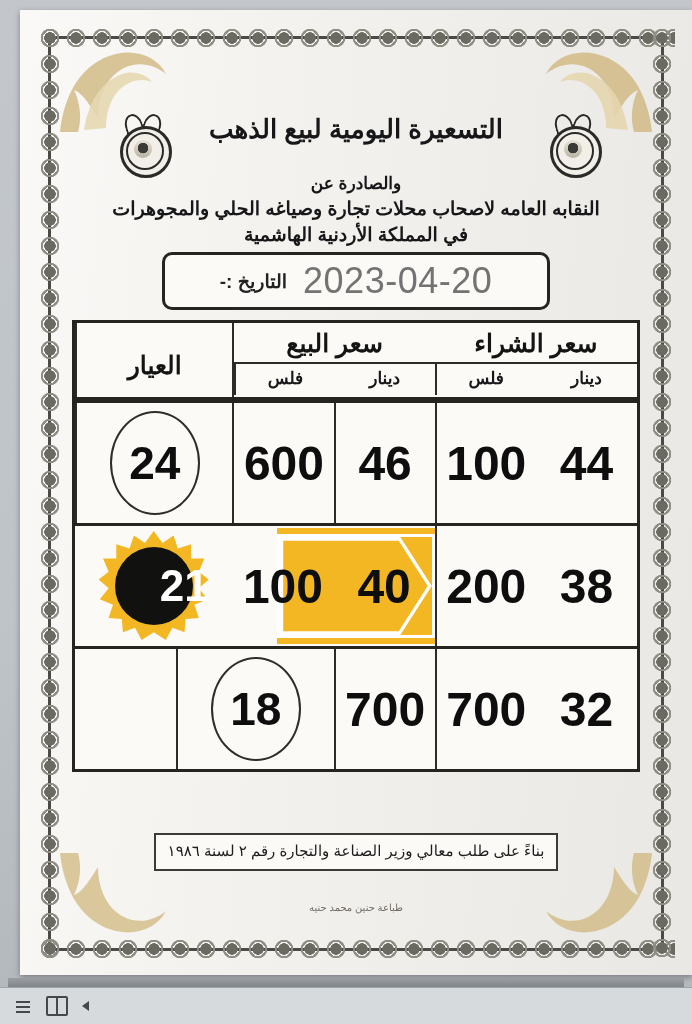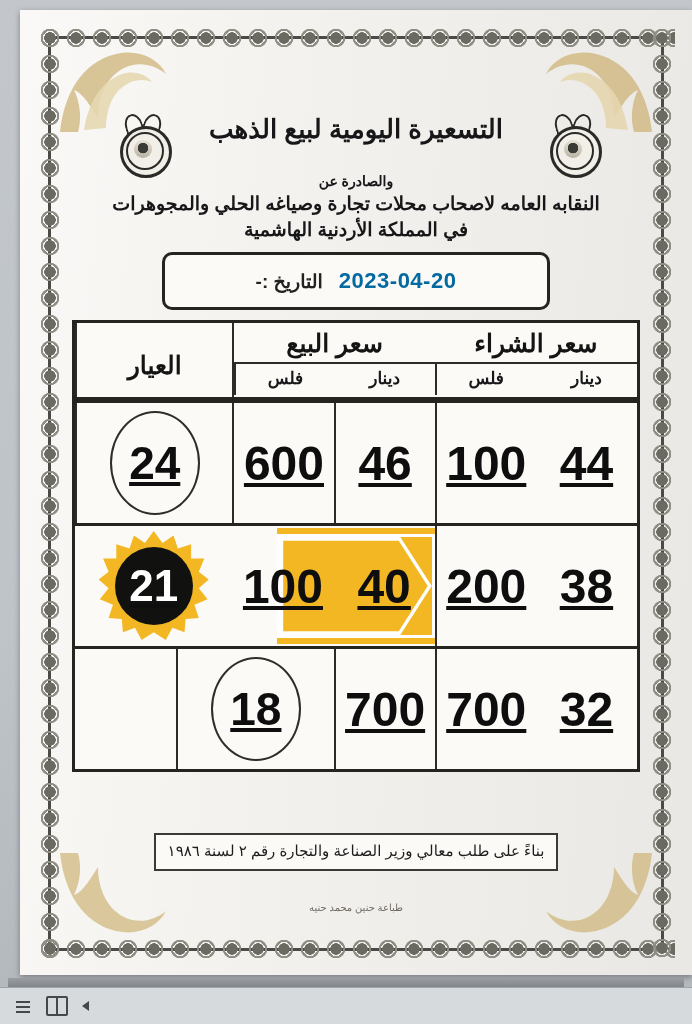--- a/index.html
+++ b/index.html
@@ -135,41 +135,41 @@
     left: 0; right: 0; top: 60px;
     text-align: center;
     color: #17171a;
   }
   .t1 {
     font-size: 26px;
     font-weight: bold;
     letter-spacing: 0px;
     margin-bottom: 4px;
   }
-  .t2 { font-size: 14px; font-weight: bold; margin-bottom: 3px; margin-top: 28px; }
+  .t2 { font-size: 17px; font-weight: bold; margin-bottom: 3px; margin-top: 28px; }
   .t3 { font-size: 19px; font-weight: bold; margin-bottom: 3px; }
   .t4 { font-size: 19px; font-weight: bold; }
 
   
   .date-box {
     position: absolute;
     left: 96px; right: 96px; top: 198px;
     height: 58px;
     border: 3px solid #242421;
     border-radius: 10px;
     background: #fbfaf7;
     display: flex;
     align-items: center;
     justify-content: center;
     gap: 16px;
     box-sizing: border-box;
   }
   .date-label { font-size: 19px; font-weight: bold; color:#222; }
   .date-value {
-    font-size: 22px; font-weight: bold; color:#0369a1;
+    font-size: 36px; font-weight: normal; color:#737373;
     letter-spacing: 0.5px;
     direction: ltr;
   }
 
   
   .table {
     position: absolute;
     left: 6px; right: 6px; top: 266px;
     border: 3px solid #242421;
     box-sizing: border-box;
@@ -205,21 +205,20 @@
   }
   .cell {
     box-sizing: border-box;
     display: flex;
     align-items: center;
     justify-content: center;
     font-size: 48px;
     font-weight: bold;
     color: #0e0e0e;
     position: relative;
-    text-decoration: underline;
   }
   .c-dinar { width: 18%; }
   .c-fils  { width: 18%; }
   .c-karat { width: 28%; }
   .divider { border-left: 2px solid #2b2b28; }
 
   
   .hl {
     position: absolute;
     top: 2px; bottom: 2px;
@@ -239,21 +238,21 @@
   
   .ellipse {
     width: 86px; height: 100px;
     border: 2px solid #2d2d2a;
     border-radius: 50%;
     display:flex; align-items:center; justify-content:center;
     background: #fbfaf7;
   }
   .starburst {
     width: 110px; height: 110px;
-    display:flex; align-items:center; justify-content:center;
+    display:flex; align-items:center; justify-content:flex-start;
     position: relative;
   }
   .starburst .burst {
     position:absolute; inset:0;
     background:#f2b723;
     clip-path: polygon(50% 0%, 58% 11%, 68% 4%, 72% 16%, 84% 12%, 84% 25%, 96% 25%, 91% 37%, 100% 44%, 91% 52%, 99% 62%, 87% 67%, 91% 79%, 79% 80%, 78% 92%, 67% 88%, 61% 99%, 50% 92%, 39% 99%, 33% 88%, 22% 92%, 21% 80%, 9% 79%, 13% 67%, 1% 62%, 9% 52%, 0% 44%, 9% 37%, 4% 25%, 16% 25%, 16% 12%, 28% 16%, 32% 4%, 42% 11%);
   }
   .starburst .core {
     position:absolute; left:16px; top:16px; right:16px; bottom:16px;
     background:#111110; border-radius:50%;

